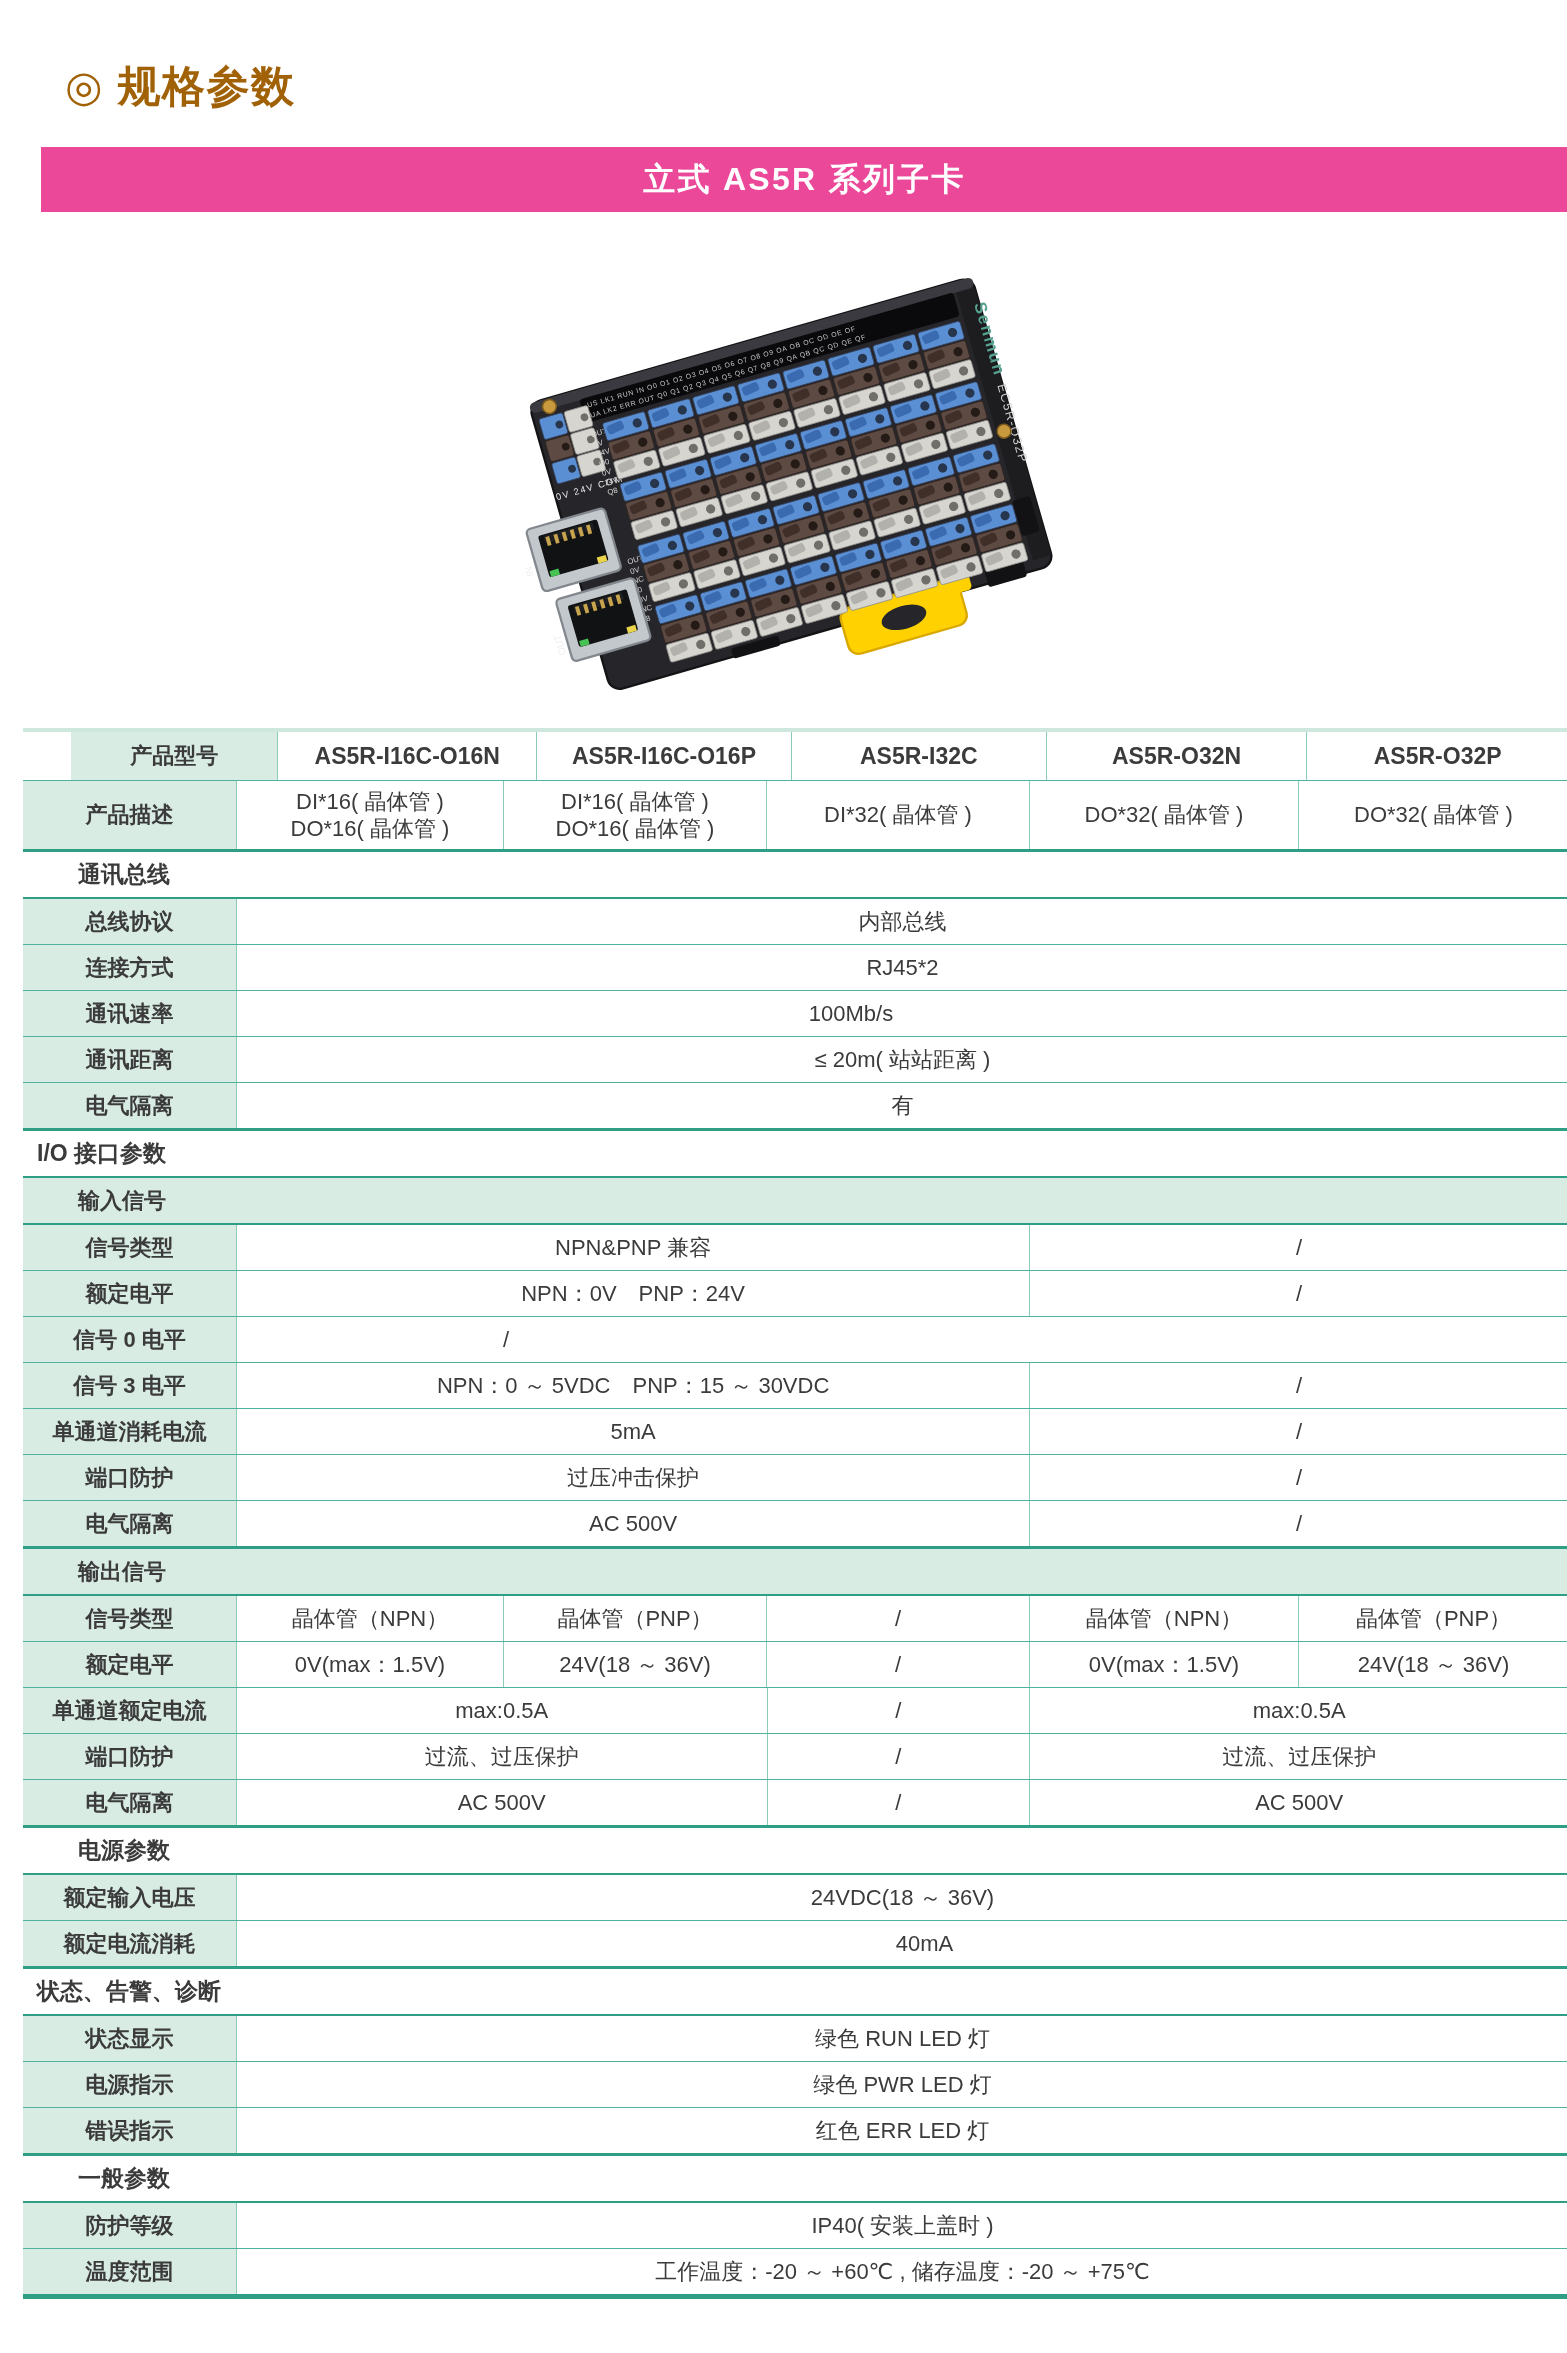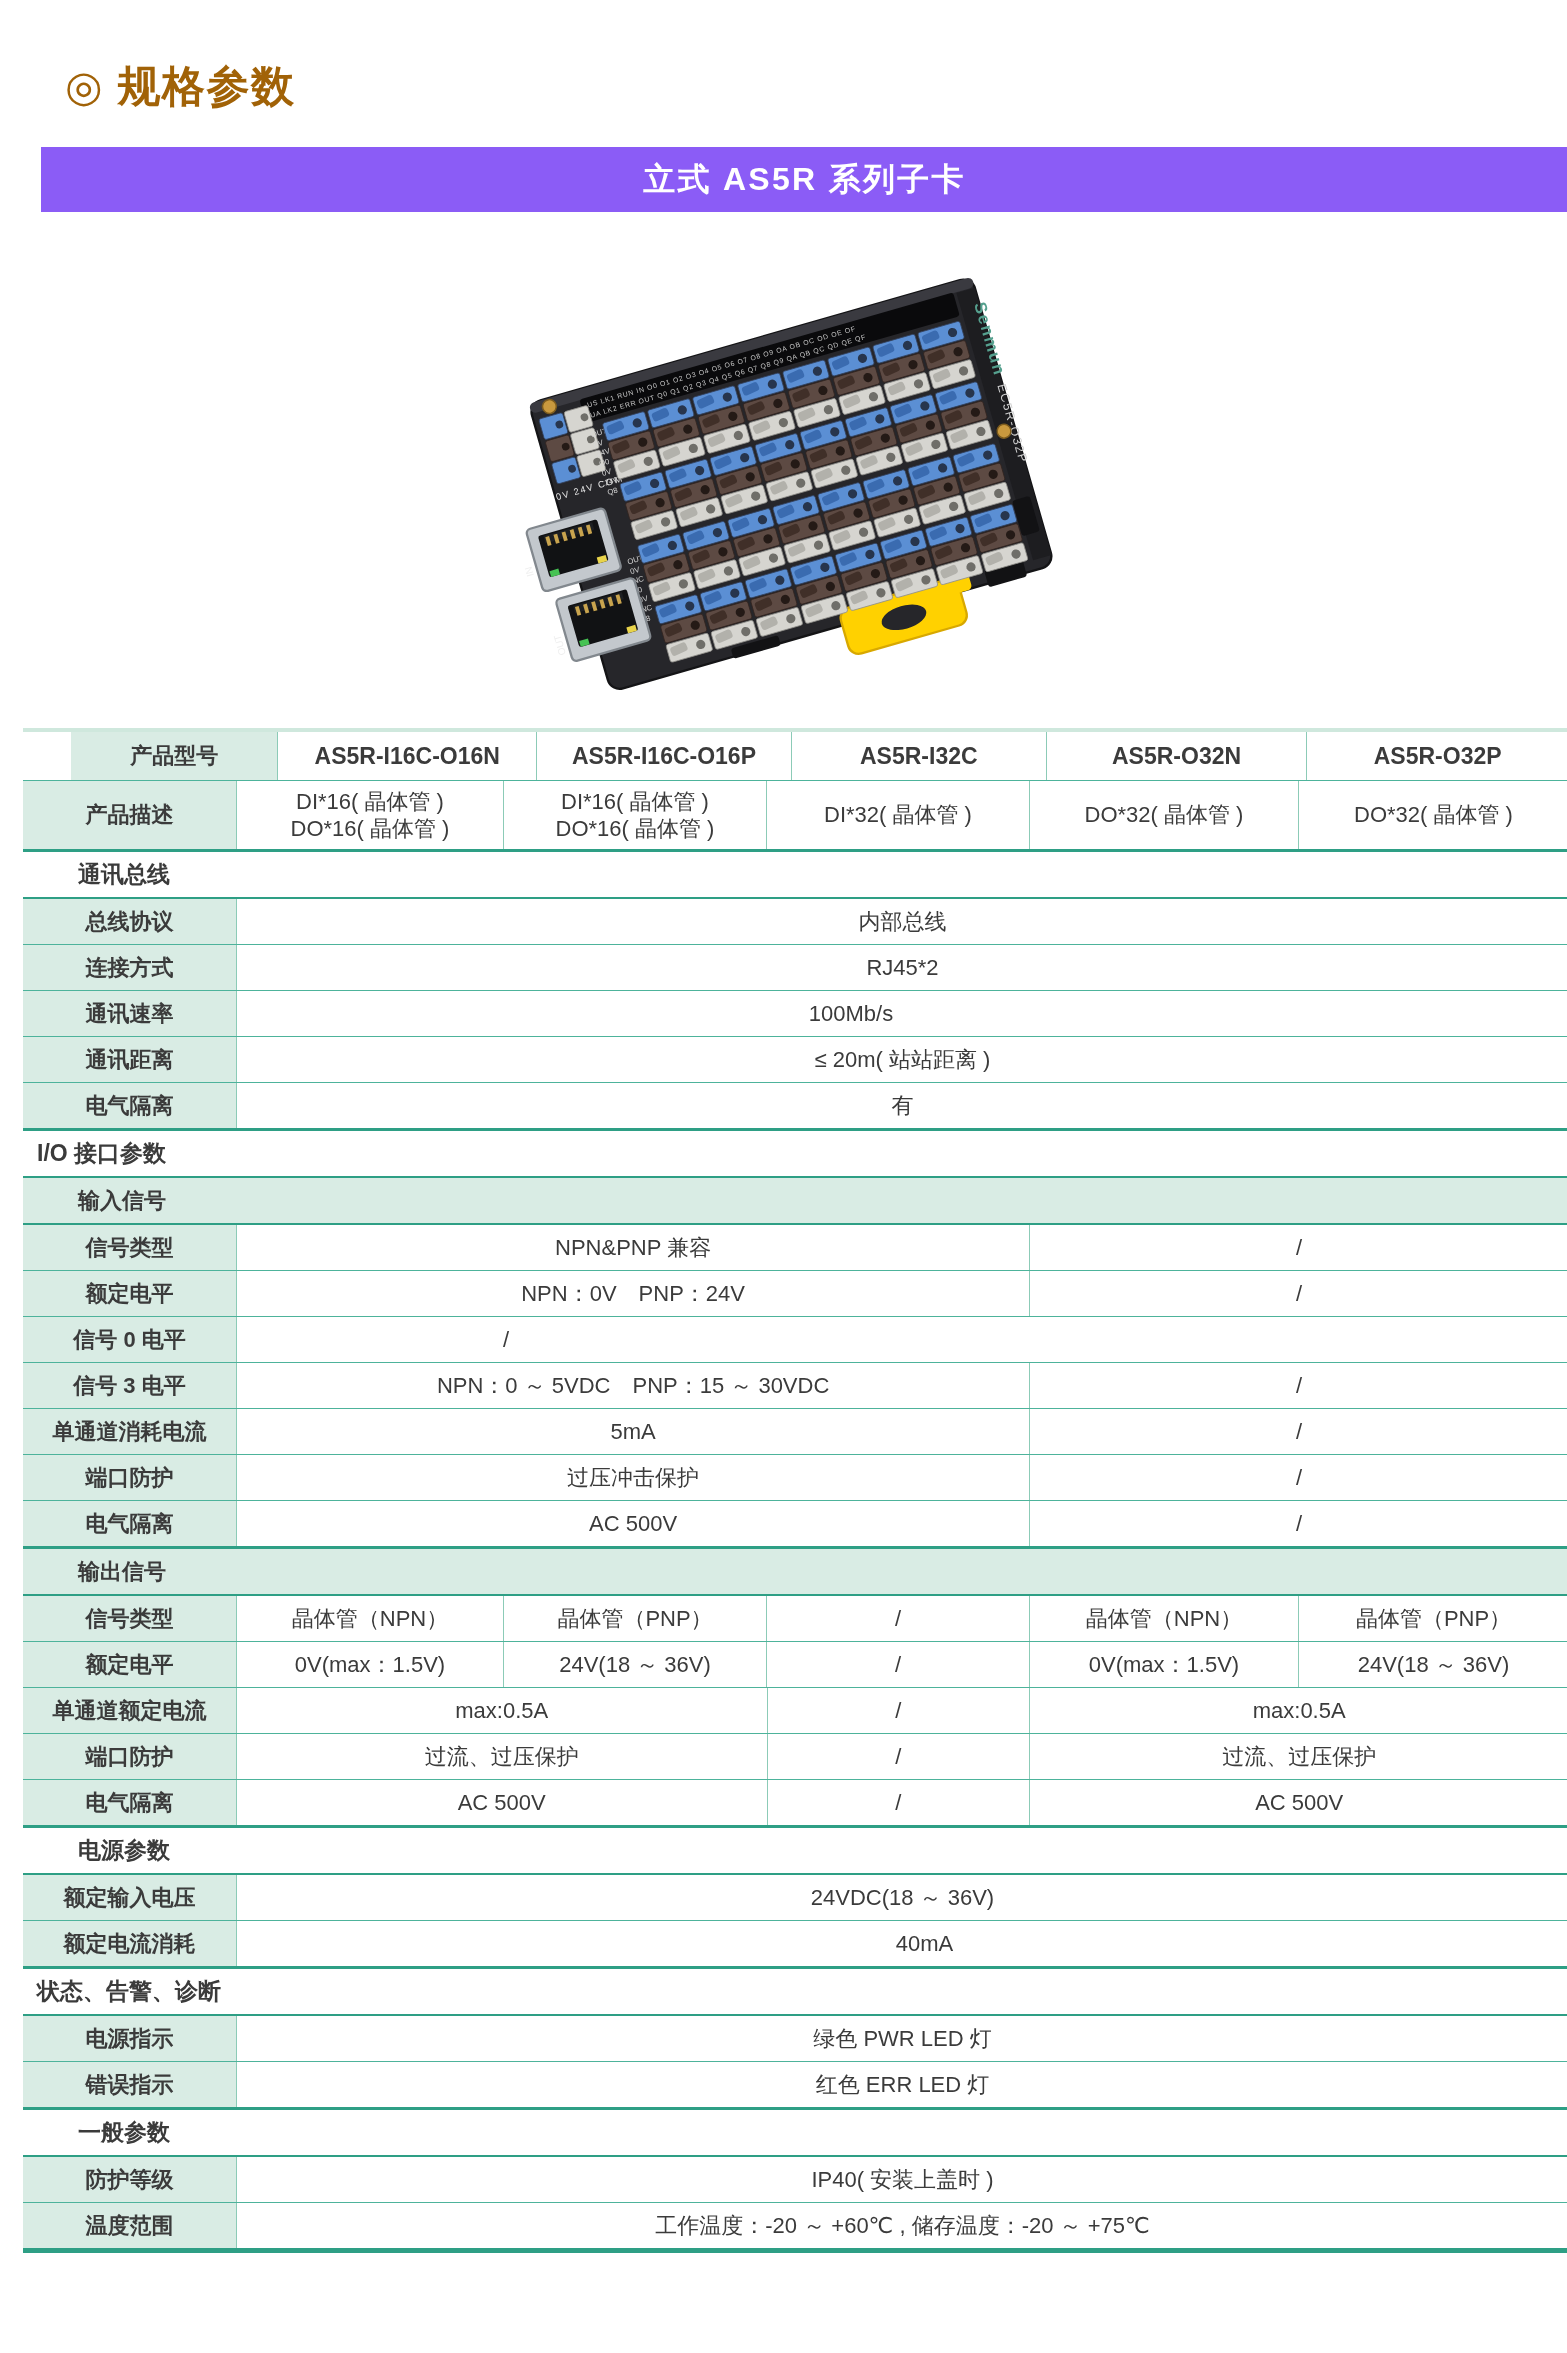--- a/index.html
+++ b/index.html
@@ -9,21 +9,21 @@
     color:#3b3b3b;-webkit-font-smoothing:antialiased;
   }
   
   .page-title{
     position:absolute;left:65px;top:58px;
     font-size:43px;font-weight:bold;color:#a16207;letter-spacing:1.5px;
   }
   
   .banner{
     position:absolute;left:41px;top:147px;right:0;height:65px;
-    background:#8b5cf6;display:flex;align-items:center;justify-content:center;
+    background:#ec4899;display:flex;align-items:center;justify-content:center;
   }
   .banner-text{
     font-size:32px;font-weight:bold;color:#ffffff;letter-spacing:2.3px;
   }
   
   .photo-wrap{position:absolute;left:495px;top:234px;width:584px;height:507px;}
   
   .spec-table{
     position:absolute;left:23px;top:728px;width:1545px;
     border-top:4.6px solid #cfe8dd;border-bottom:5.4px solid #2e9f85;
@@ -305,20 +305,24 @@
       <div class="cell value" style="width: 1331px;">24VDC(18 ～ 36V)</div>
     </div>
     <div class="row">
       <div class="cell label" style="width: 214px;">额定电流消耗</div>
       <div class="cell value" style="width: 1331px; padding-left: 44px;">40mA</div>
     </div>
     <div class="row section white">
       <div class="seccell">状态、告警、诊断</div>
     </div>
     <div class="row">
+      <div class="cell label" style="width: 214px;">状态显示</div>
+      <div class="cell value" style="width: 1331px;">绿色 RUN LED 灯</div>
+    </div>
+    <div class="row">
       <div class="cell label" style="width: 214px;">电源指示</div>
       <div class="cell value" style="width: 1331px;">绿色 PWR LED 灯</div>
     </div>
     <div class="row">
       <div class="cell label" style="width: 214px;">错误指示</div>
       <div class="cell value" style="width: 1331px;">红色 ERR LED 灯</div>
     </div>
     <div class="row section white indent">
       <div class="seccell">一般参数</div>
     </div>

